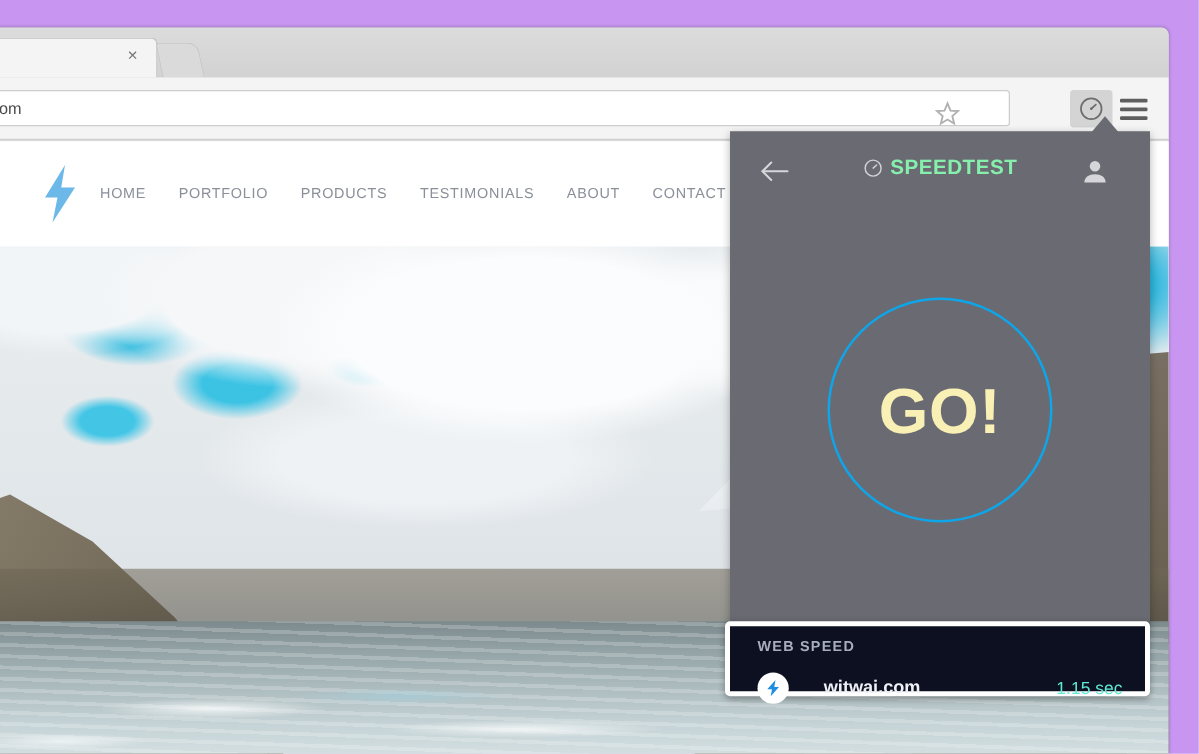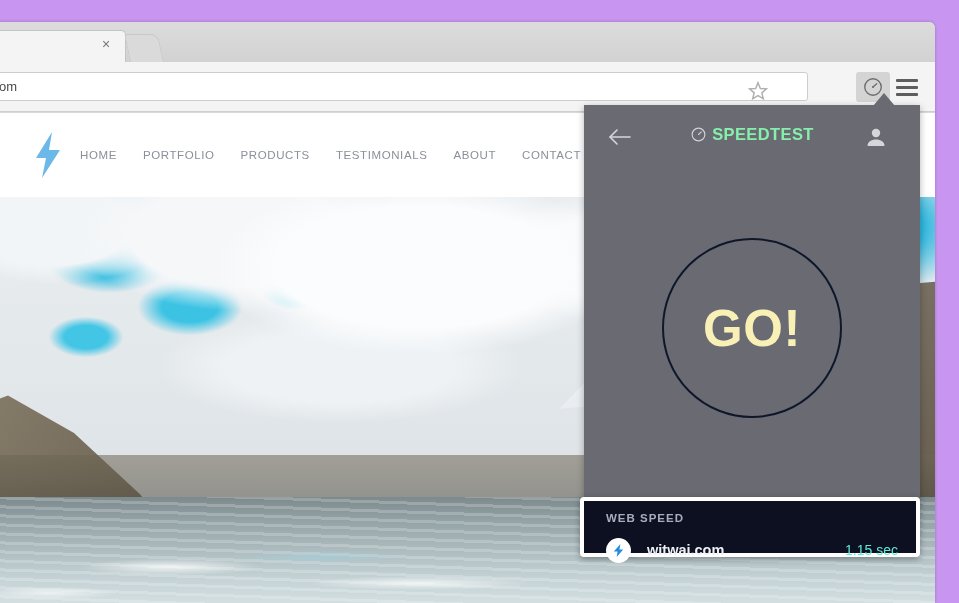--- a/index.html
+++ b/index.html
@@ -245,21 +245,21 @@
     font-size: 16.5px; font-weight: bold;
     letter-spacing: .4px; color: #86efac;
   }
   #account-icon {
     position: absolute; left: 279px; top: 19px;
     width: 26px; height: 26px; cursor: pointer;
   }
   #go-button {
     position: absolute; left: 78px; top: 133px;
     width: 180px; height: 180px;
-    border: 2px solid #0f172a;
+    border: 2px solid #0ea5e9;
     border-radius: 50%;
     display: flex; align-items: center; justify-content: center;
     cursor: pointer;
   }
   #go-button-label {
     font-size: 51px; font-weight: bold;
     color: #f8f0b4; letter-spacing: .5px;
   }
 
   
@@ -282,21 +282,21 @@
     width: 292px; height: 30px;
     display: flex; align-items: center;
   }
   #site-favicon {
     width: 25px; height: 25px;
     background: #fff; border-radius: 50%;
     display: flex; align-items: center; justify-content: center;
     flex: none;
   }
   #site-domain {
-    margin-left: 16px;
+    margin-left: 28px;
     font-size: 14.5px; font-weight: bold; color: #eef0f5;
   }
   #load-time {
     margin-left: auto;
     font-size: 14px; font-weight: normal; color: #5eead4;
   }
 </style>
 </head>
 <body>
 

